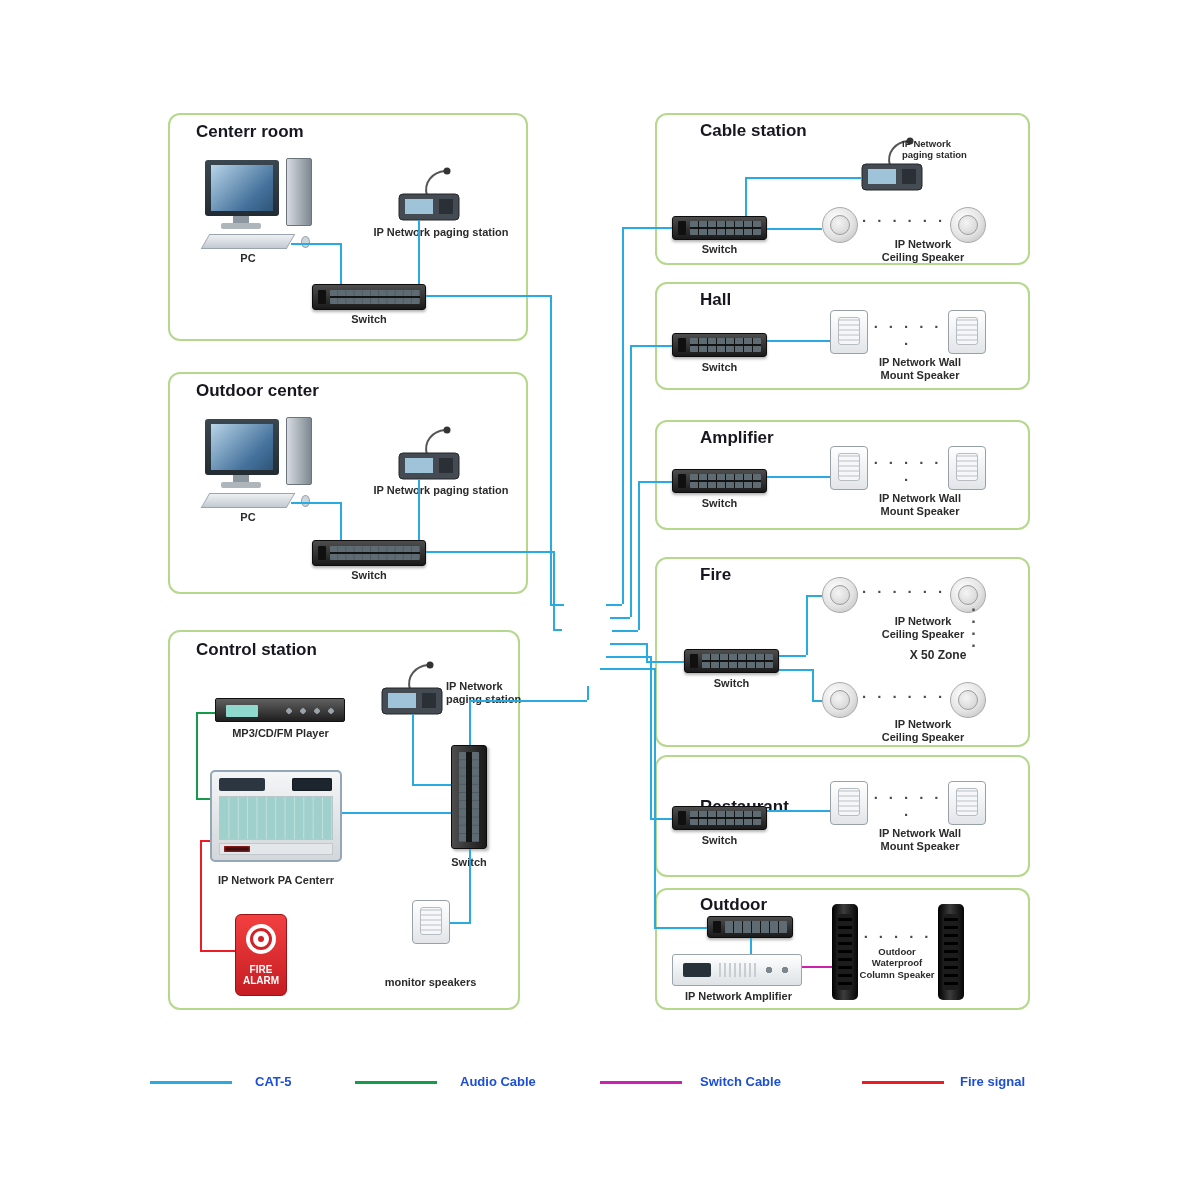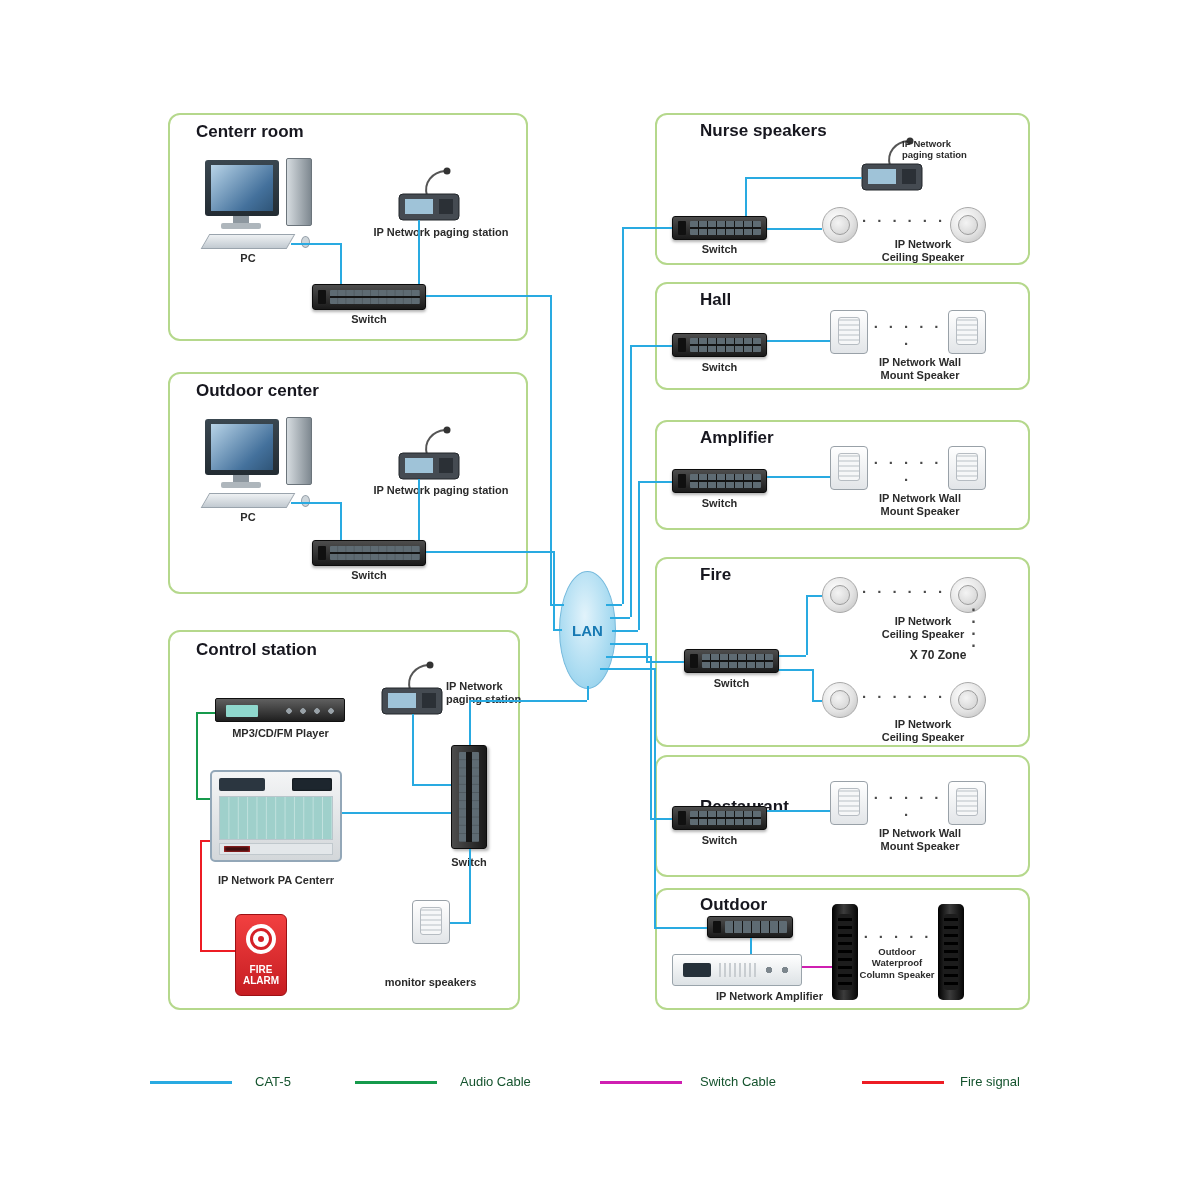--- a/index.html
+++ b/index.html
@@ -63,41 +63,41 @@
   .amp-disp { position:absolute; left:10px; top:8px; width:28px; height:14px; background:#26313a; border-radius:2px; }
   .amp-vent { position:absolute; left:46px; top:8px; width:38px; height:14px; background:repeating-linear-gradient(90deg,#c8cdd1 0 2px,transparent 2px 5px); }
   .amp-knobs { position:absolute; right:6px; top:8px; width:34px; height:14px; background-image:radial-gradient(circle,#7c868d 3px,transparent 3.5px); background-size:16px 14px; }
 
   .colspk { position:absolute; width:26px; height:96px; border-radius:5px; background:linear-gradient(90deg,#000,#3c3c3c 45%,#050505); }
   .colspk::after { content:""; position:absolute; inset:10px 6px; background:repeating-linear-gradient(0deg,#1c1c1c 0 5px,#000 5px 8px); border-radius:3px; }
 
   .lan { position:absolute; border-radius:50%; background:radial-gradient(ellipse at 45% 38%,#e2f3fb,#a9dbf1 60%,#82c6e6); border:1px solid #74b9dc; display:flex; align-items:center; justify-content:center; font-weight:bold; font-size:15px; color:#1779b3; }
 
   .leg-line { position:absolute; height:3px; width:82px; }
-  .leg-lbl { position:absolute; font-weight:normal; font-size:13px; color:#14532d; }
+  .leg-lbl { position:absolute; font-weight:bold; font-size:13px; color:#1d4ed8; }
 </style>
 </head>
 <body>
 
 <div class="canvas">
 
   <div class="section" style="left:168px;top:113px;width:360px;height:228px"></div>
   <div class="section" style="left:168px;top:372px;width:360px;height:222px"></div>
   <div class="section" style="left:168px;top:630px;width:352px;height:380px"></div>
   <div class="section" style="left:655px;top:113px;width:375px;height:152px"></div>
   <div class="section" style="left:655px;top:282px;width:375px;height:108px"></div>
   <div class="section" style="left:655px;top:420px;width:375px;height:110px"></div>
   <div class="section" style="left:655px;top:557px;width:375px;height:190px"></div>
   <div class="section" style="left:655px;top:755px;width:375px;height:122px"></div>
   <div class="section" style="left:655px;top:888px;width:375px;height:122px"></div>
 
   <div class="sec-title" style="left:196px;top:122px">Centerr room</div>
   <div class="sec-title" style="left:196px;top:381px">Outdoor center</div>
   <div class="sec-title" style="left:196px;top:640px">Control station</div>
-  <div class="sec-title" style="left:700px;top:121px">Nurse speakers</div>
+  <div class="sec-title" style="left:700px;top:121px">Cable station</div>
   <div class="sec-title" style="left:700px;top:290px">Hall</div>
   <div class="sec-title" style="left:700px;top:428px">Amplifier</div>
   <div class="sec-title" style="left:700px;top:565px">Fire</div>
   <div class="sec-title" style="left:700px;top:797px">Restaurant</div>
   <div class="sec-title" style="left:700px;top:895px">Outdoor</div>
 
   <div class="pc" style="left:205px;top:158px">
     <div class="pc-monitor">
         <div class="pc-screen"></div>
       </div>
@@ -173,21 +173,20 @@
   </div>
   <div class="lbl" style="left:206px;top:874px;width:140px">IP Network PA Centerr</div>
   <div class="fire" style="left:235px;top:914px;width:52px;height:82px">
     <span class="fire-bell"></span>
     <span class="fire-txt">FIRE
 ALARM</span>
   </div>
   <div class="wspk" style="left:412px;top:900px"></div>
   <div class="lbl" style="left:368px;top:976px;width:125px">monitor speakers</div>
 
-  <div class="lan" style="left:559px;top:571px;width:57px;height:118px">LAN</div>
 
   <svg style="position:absolute;left:856px;top:136px" width="72" height="56" viewBox="0 0 72 56">
     <path d="M34 30 C30 16 40 6 52 5" stroke="#555" stroke-width="2" fill="none"></path>
     <circle cx="54" cy="5" r="3.5" fill="#333"></circle>
     <rect x="6" y="28" width="60" height="26" rx="4" fill="#454b52" stroke="#23272b"></rect>
     <rect x="12" y="33" width="28" height="15" fill="#9fc3d8"></rect>
     <rect x="46" y="33" width="14" height="15" fill="#2b3036"></rect>
   </svg>
   <div class="lbl left small" style="left:902px;top:138px;width:100px">IP Network
 paging station</div>
@@ -227,21 +226,21 @@
   <div class="cspk" style="left:822px;top:577px"></div>
   <div class="dots" style="left:858px;top:583px;width:92px">· · · · · ·</div>
   <div class="cspk" style="left:950px;top:577px"></div>
   <div class="lbl" style="left:848px;top:615px;width:150px">IP Network
 Ceiling Speaker</div>
   <div class="switch" style="left:684px;top:649px;width:95px;height:24px">
       <span class="sw-led"></span>
       <span class="sw-ports"></span>
     </div>
   <div class="lbl" style="left:684px;top:677px;width:95px">Switch</div>
-  <div class="lbl big" style="left:896px;top:648px;width:84px">X 70 Zone</div>
+  <div class="lbl big" style="left:896px;top:648px;width:84px">X 50 Zone</div>
   <div class="vdots" style="left:964px;top:604px;width:20px">·
 ·
 ·
 ·</div>
   <div class="cspk" style="left:822px;top:682px"></div>
   <div class="dots" style="left:858px;top:688px;width:92px">· · · · · ·</div>
   <div class="cspk" style="left:950px;top:682px"></div>
   <div class="lbl" style="left:848px;top:718px;width:150px">IP Network
 Ceiling Speaker</div>
 
@@ -258,21 +257,21 @@
 
   <div class="switch" style="left:707px;top:916px;width:86px;height:22px">
       <span class="sw-led"></span>
       <span class="sw-ports"></span>
     </div>
   <div class="amp" style="left:672px;top:954px;width:130px;height:32px">
     <span class="amp-disp"></span>
     <span class="amp-vent"></span>
     <span class="amp-knobs"></span>
   </div>
-  <div class="lbl" style="left:697px;top:990px;width:145px">IP Network Amplifier</div>
+  <div class="lbl" style="left:666px;top:990px;width:145px">IP Network Amplifier</div>
   <div class="colspk" style="left:832px;top:904px"></div>
   <div class="dots" style="left:858px;top:928px;width:80px">· · · · ·</div>
   <div class="colspk" style="left:938px;top:904px"></div>
   <div class="lbl small" style="left:856px;top:946px;width:82px">Outdoor Waterproof
 Column Speaker</div>
 
   <div class="ln h c-blue" style="left:291px;top:243px;width:49px"></div>
   <div class="ln v c-blue" style="left:340px;top:243px;height:41px"></div>
   <div class="ln v c-blue" style="left:418px;top:220px;height:64px"></div>
   <div class="ln h c-blue" style="left:426px;top:295px;width:124px"></div>

